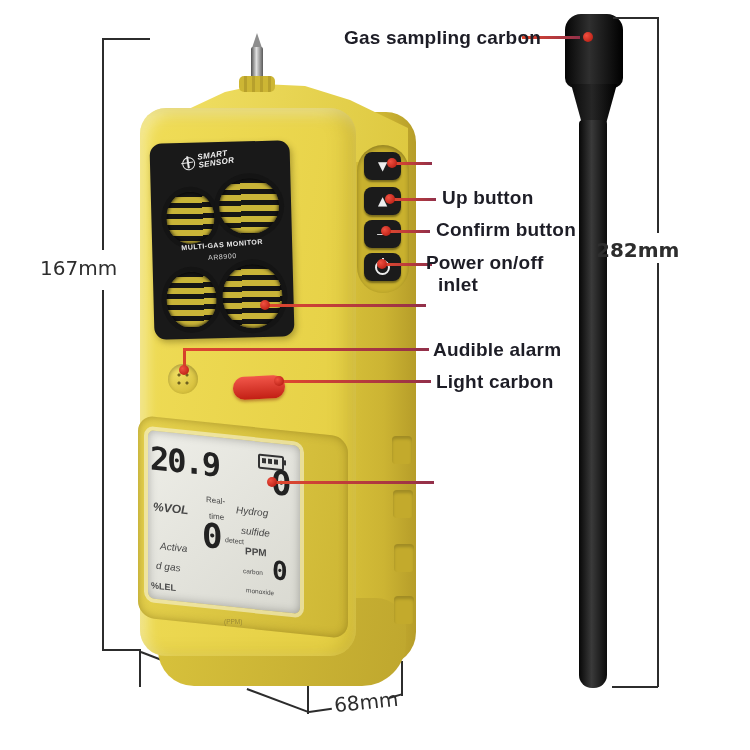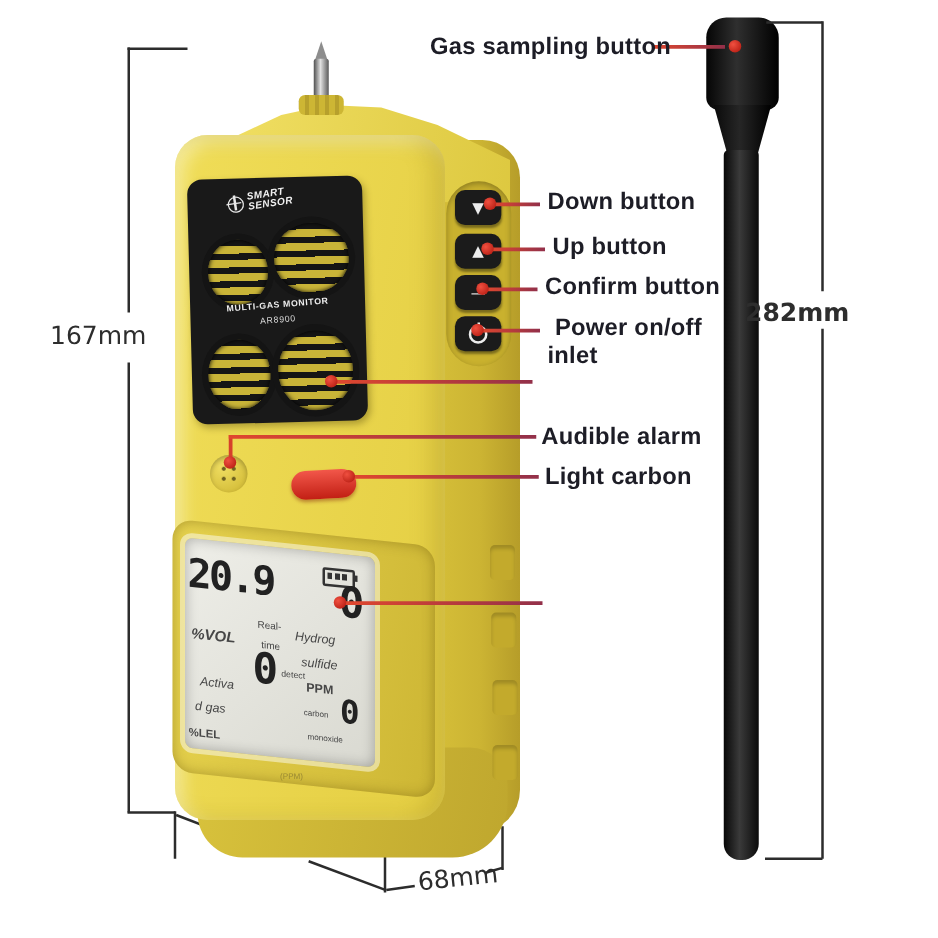--- a/index.html
+++ b/index.html
@@ -176,39 +176,38 @@
     <div class="lcd-small" style="left:77px;top:98px;font-size:7px;">detect</div>
     <div class="lcd-small" style="left:12px;top:110px;font-size:10px;font-style:italic;">Activa</div>
     <div class="lcd-small" style="left:8px;top:130px;font-size:10px;font-style:italic;">d gas</div>
     <div class="lcd-small" style="left:3px;top:151px;font-size:9px;font-weight:700;">%LEL</div>
     <div class="seg" style="position:absolute;left:124px;top:114px;font-size:26px;">0</div>
     <div class="lcd-small" style="left:95px;top:128px;font-size:6.5px;">carbon</div>
     <div class="lcd-small" style="left:98px;top:147px;font-size:6.5px;">monoxide</div>
   </div>
   <div class="abs below-screen">(PPM)</div>
 
-  <div class="ann-text" style="left:344px;top:27px;">Gas sampling button</div>
+  <div class="ann-text" style="left:344px;top:27px;">Gas sampling carbon</div>
   <div class="ann-line" style="left:522px;top:36px;width:58px;"></div>
   <div class="ann-dot" style="left:583px;top:32px;"></div>
 
   <div class="ann-dot" style="left:387px;top:158px;"></div>
   <div class="ann-line" style="left:394px;top:162px;width:38px;"></div>
-  <div class="ann-text" style="left:438px;top:151px;">Down button</div>
 
   <div class="ann-dot" style="left:385px;top:194px;"></div>
   <div class="ann-line" style="left:392px;top:198px;width:44px;"></div>
   <div class="ann-text" style="left:442px;top:187px;">Up button</div>
 
   <div class="ann-dot" style="left:381px;top:226px;"></div>
   <div class="ann-line" style="left:388px;top:230px;width:42px;"></div>
   <div class="ann-text" style="left:436px;top:219px;">Confirm button</div>
 
   <div class="ann-dot" style="left:377px;top:259px;"></div>
   <div class="ann-line" style="left:384px;top:263px;width:48px;"></div>
-  <div class="ann-text" style="left:444px;top:252px;text-align:center;">Power on/off</div>
+  <div class="ann-text" style="left:426px;top:252px;text-align:center;">Power on/off</div>
   <div class="ann-text" style="left:438px;top:274px;">inlet</div>
 
   <div class="ann-dot" style="left:260px;top:300px;"></div>
   <div class="ann-line" style="left:268px;top:304px;width:158px;"></div>
 
   <div class="ann-dot" style="left:179px;top:365px;"></div>
   <div class="ann-vline" style="left:183px;top:348px;height:20px;"></div>
   <div class="ann-line" style="left:183px;top:348px;width:246px;"></div>
   <div class="ann-text" style="left:433px;top:339px;">Audible alarm</div>
 

